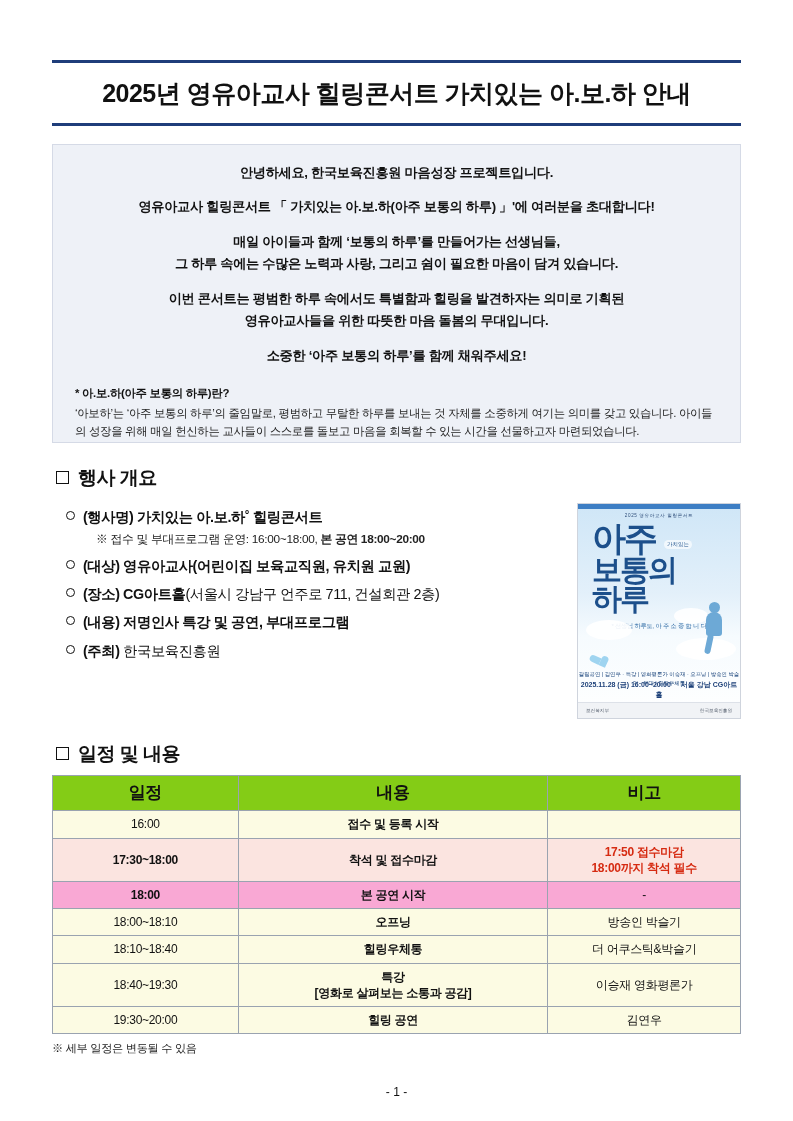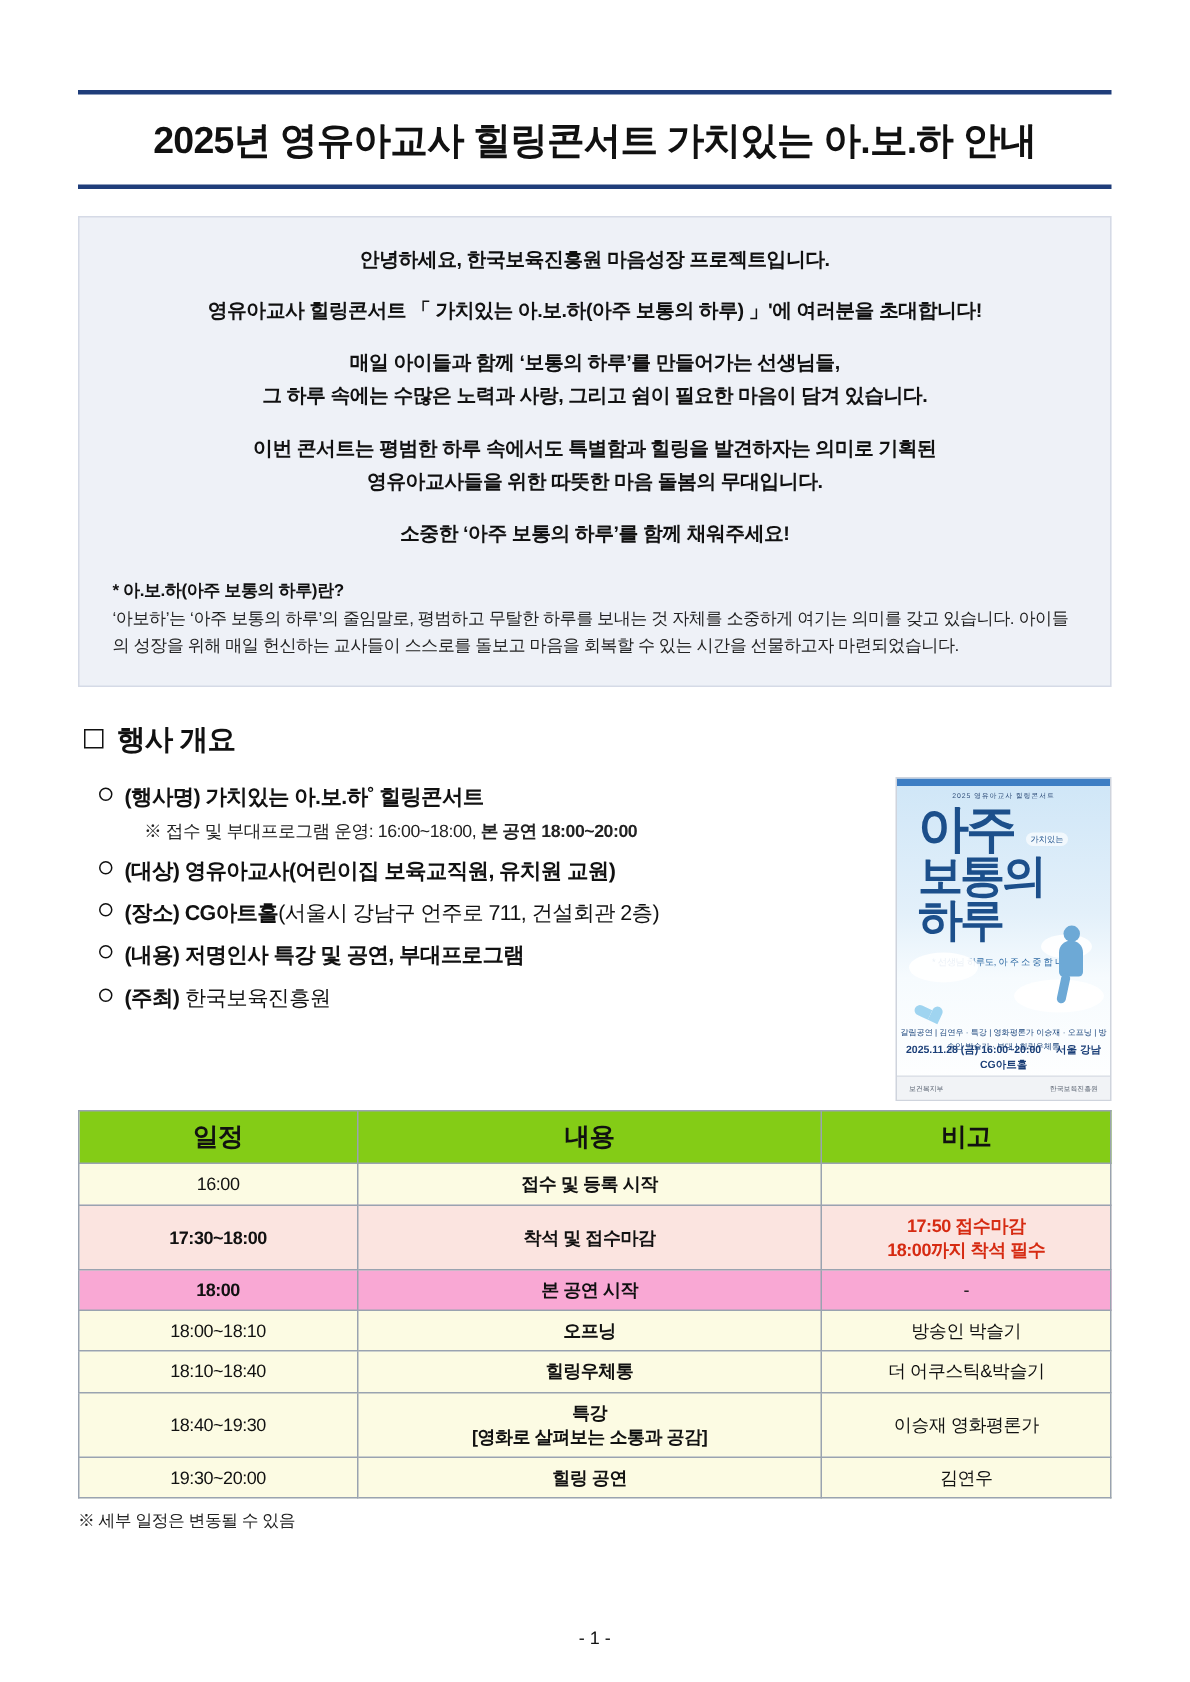--- a/index.html
+++ b/index.html
@@ -33,21 +33,21 @@
     letter-spacing: -0.5px;
     color: #111;
     white-space: nowrap;
   }
 
   
   .intro-box {
     margin-top: 18px;
     background: #eef1f7;
     border: 1px solid #d5dae6;
-    padding: 18px 22px 16px 22px;
+    padding: 18px 22px 1px 22px;
   }
   .intro-box .line {
     text-align: center;
     font-size: 13.2px;
     font-weight: bold;
     line-height: 1.55;
     margin: 0 0 2px 0;
     letter-spacing: -0.3px;
   }
   .intro-box .gap { height: 12px; }
@@ -120,21 +120,21 @@
     font-size: 11.8px;
     letter-spacing: -0.3px;
     margin: 5px 0 0 30px;
     color: #222;
   }
   .ov-sub2 b { font-weight: bold; }
 
   
   .poster {
     flex: 0 0 auto;
-    width: 144px;
+    width: 164px;
     height: 216px;
     margin-top: 4px;
     border: 1px solid #cfd4dd;
     background: linear-gradient(#cfe6f7 0%, #e3f0fa 42%, #f6fbfe 62%, #ffffff 100%);
     position: relative;
     overflow: hidden;
     font-family: "Liberation Sans", sans-serif;
   }
   .poster .p-top {
     text-align: center;
@@ -403,20 +403,24 @@
         <span>2025.11.28 (금) 16:00~20:00</span>
         <span class="venue">서울 강남 CG아트홀</span>
       </div>
       <div class="p-foot">
         <span>보건복지부</span>
         <span>한국보육진흥원</span>
       </div>
     </div>
   </div>
 
+  <div class="section-head">
+    <span class="box-icon"></span>
+    <span class="section-title">일정 및 내용</span>
+  </div>
 
   <table class="schedule">
     <colgroup>
         <col class="c1">
         <col class="c2">
         <col class="c3">
       </colgroup>
     <thead>
       <tr>
         <th>일정</th>

